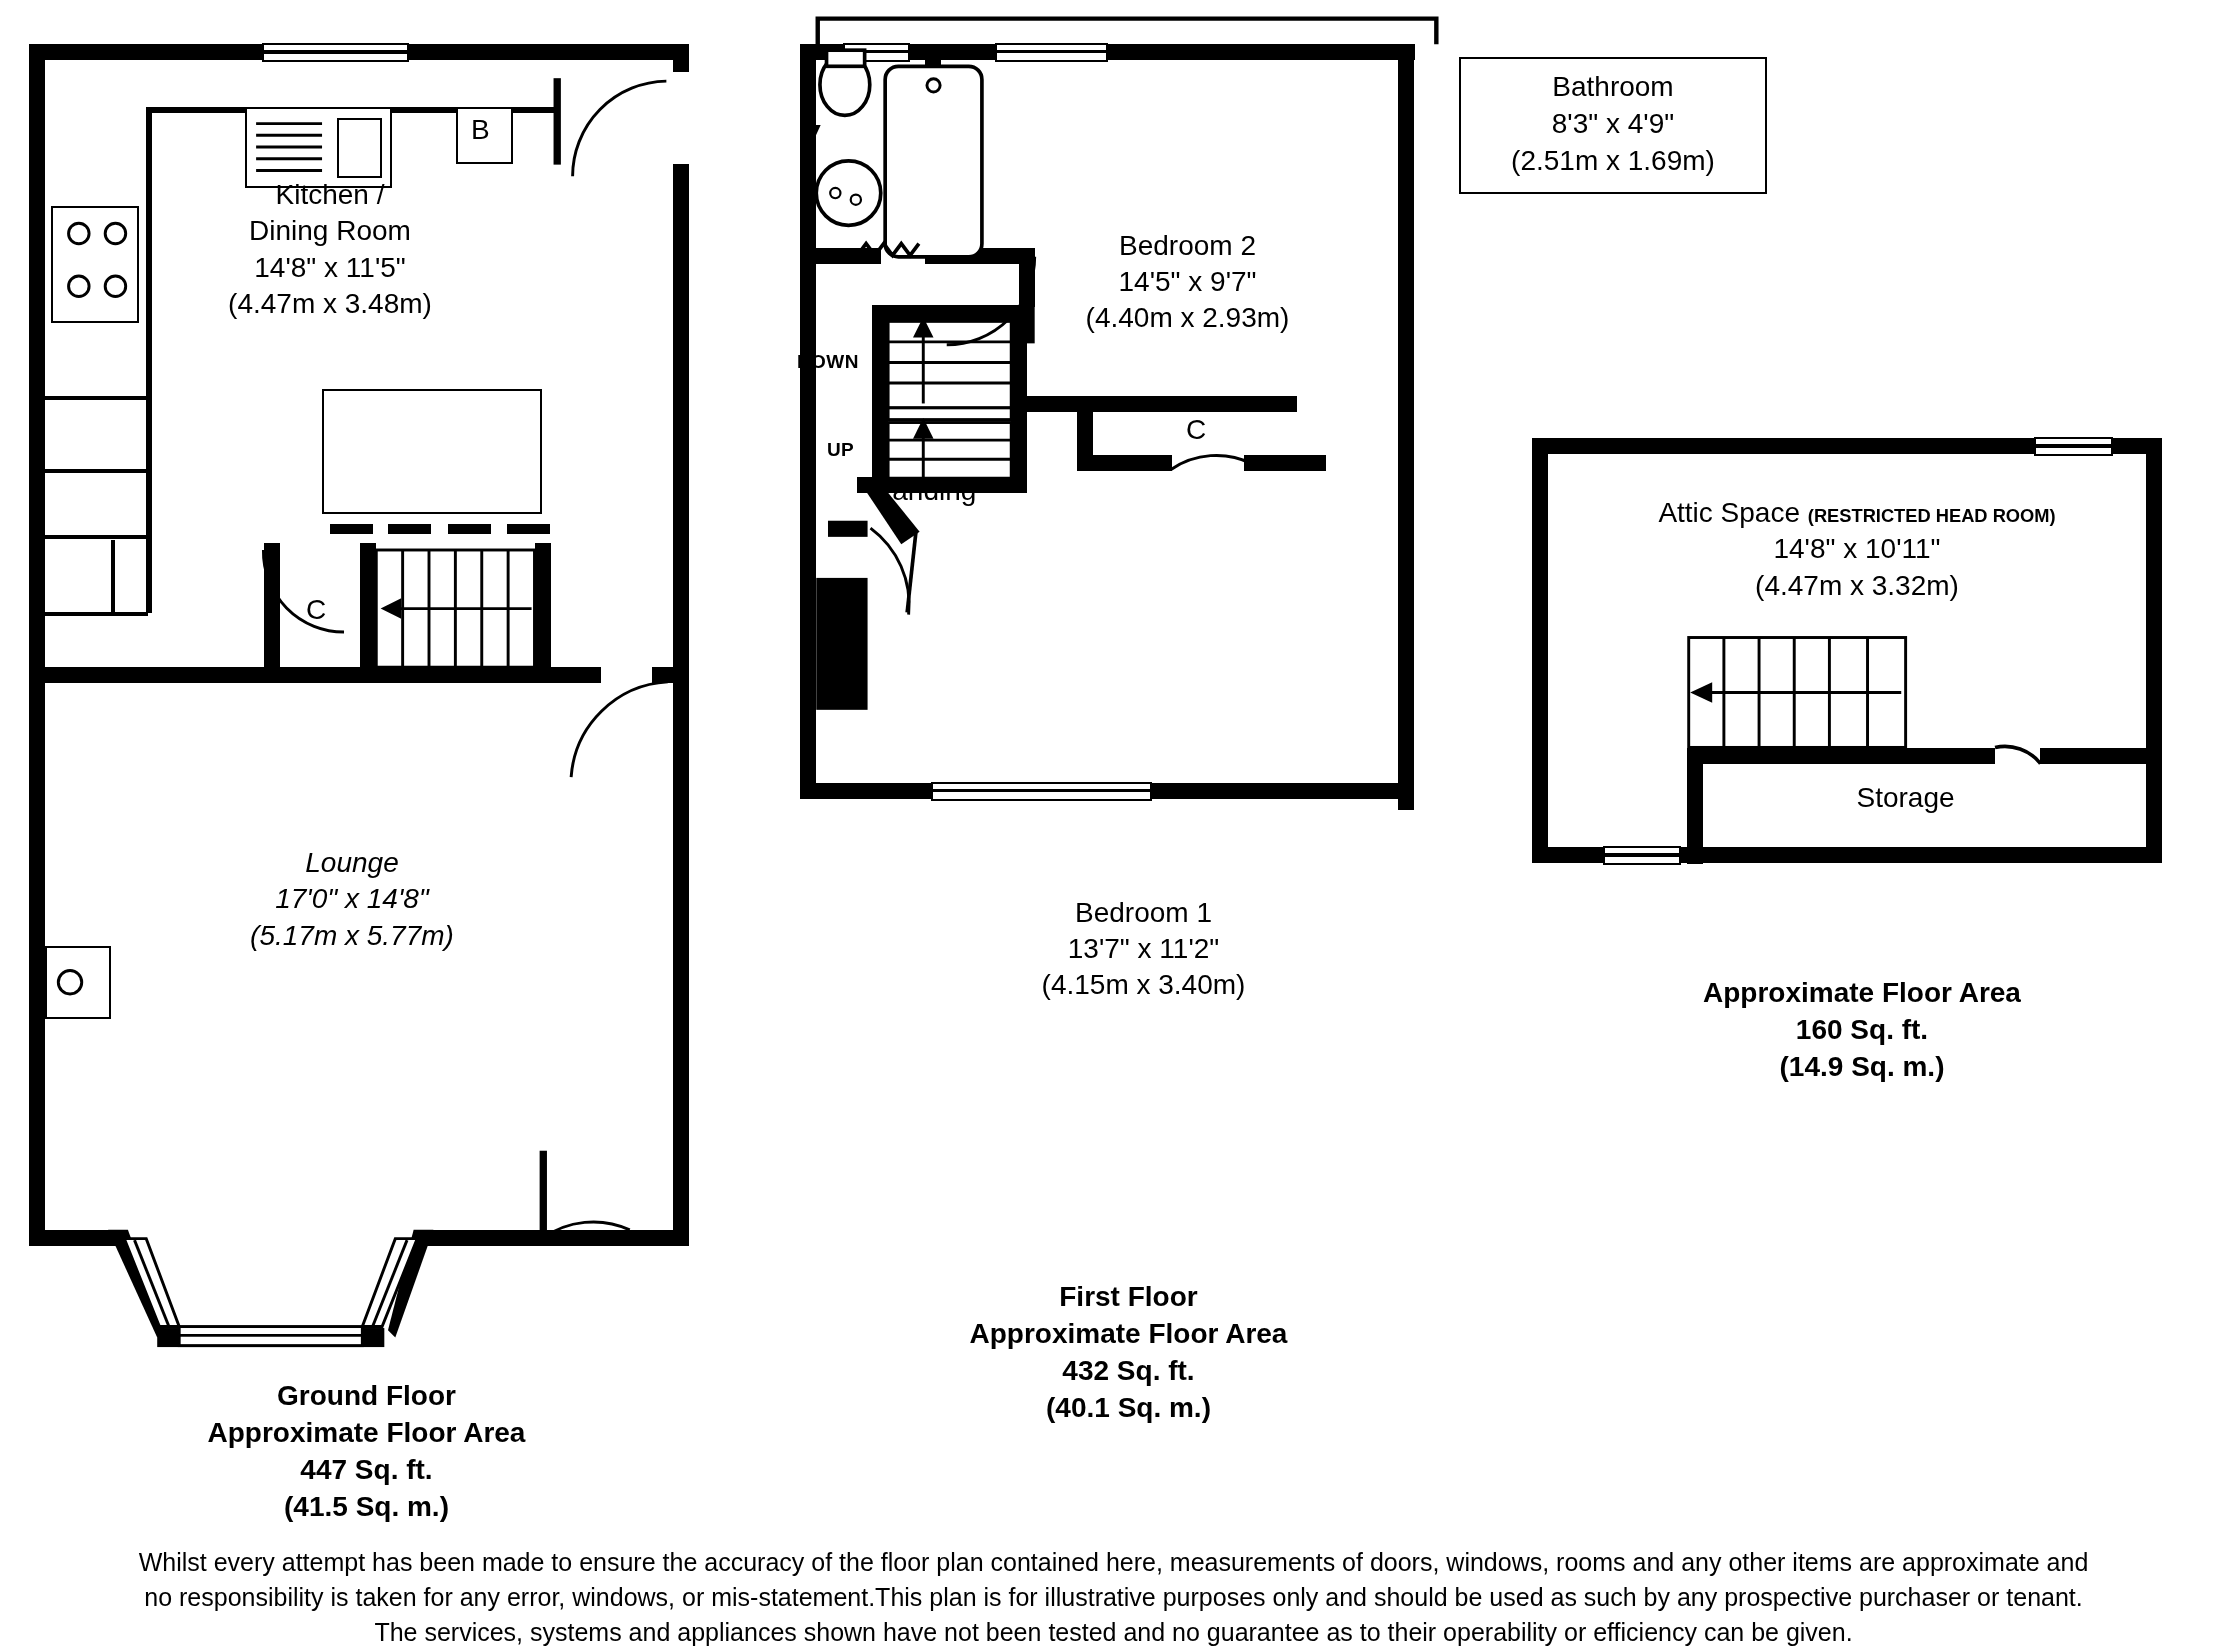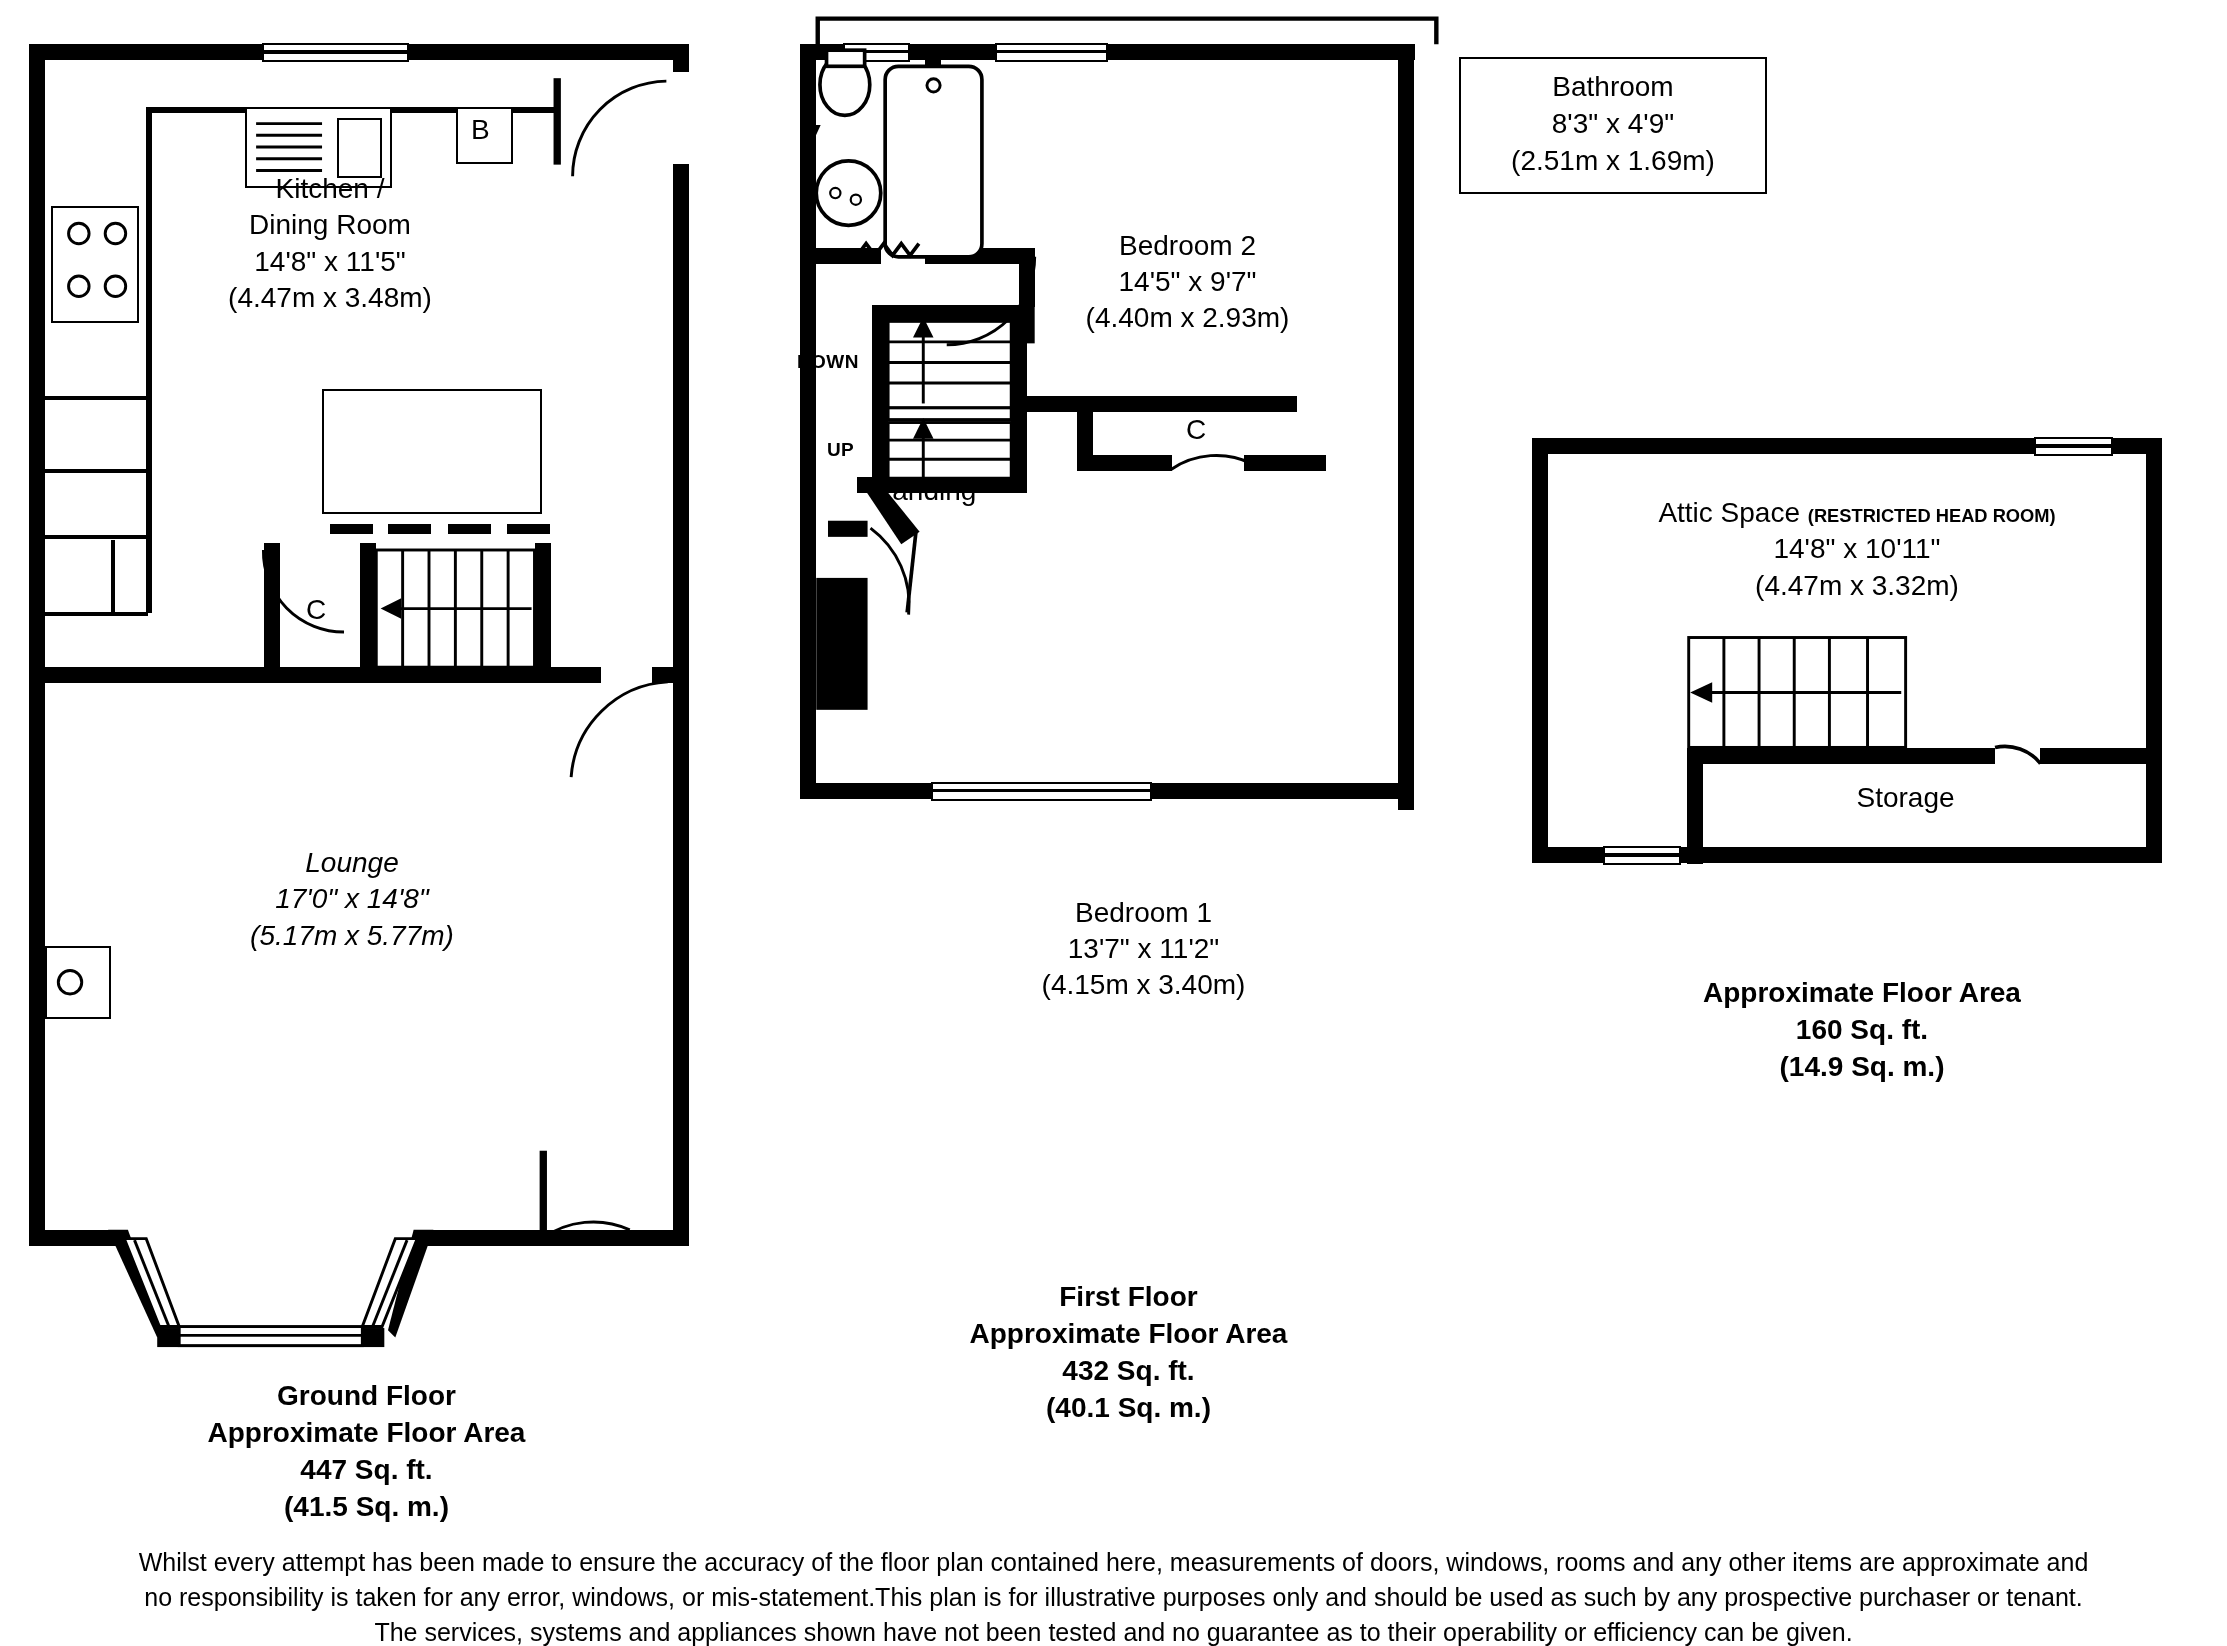--- a/index.html
+++ b/index.html
@@ -185,21 +185,21 @@
     <line x1="654" y1="700" x2="654" y2="860" stroke="#000000" stroke-width="4"></line>
     <line x1="490" y1="780" x2="686" y2="780" stroke="#000000" stroke-width="4"></line>
     <polygon points="480,780 508,766 508,794" fill="#000000"></polygon>
   </svg>
 
   <div class="thin" style="left:16px; top:909px; width:66px; height:73px;"></div>
   <svg class="overlay" width="674" height="1341" viewBox="0 0 920 1830">
     <circle cx="56" cy="1290" r="16" fill="none" stroke="#000000" stroke-width="4"></circle>
   </svg>
 
-  <div class="label" style="left:147px; top:134px; width:308px;">
+  <div class="label" style="left:147px; top:140px; width:308px;">
     <div>Kitchen /</div>
     <div>Dining Room</div>
     <div>14'8" x 11'5"</div>
     <div>(4.47m x 3.48m)</div>
   </div>
 
   <div class="label" style="left:169px; top:808px; width:308px;font-style:italic;">
     <div>Lounge</div>
     <div>17'0" x 14'8"</div>
     <div>(5.17m x 5.77m)</div>

